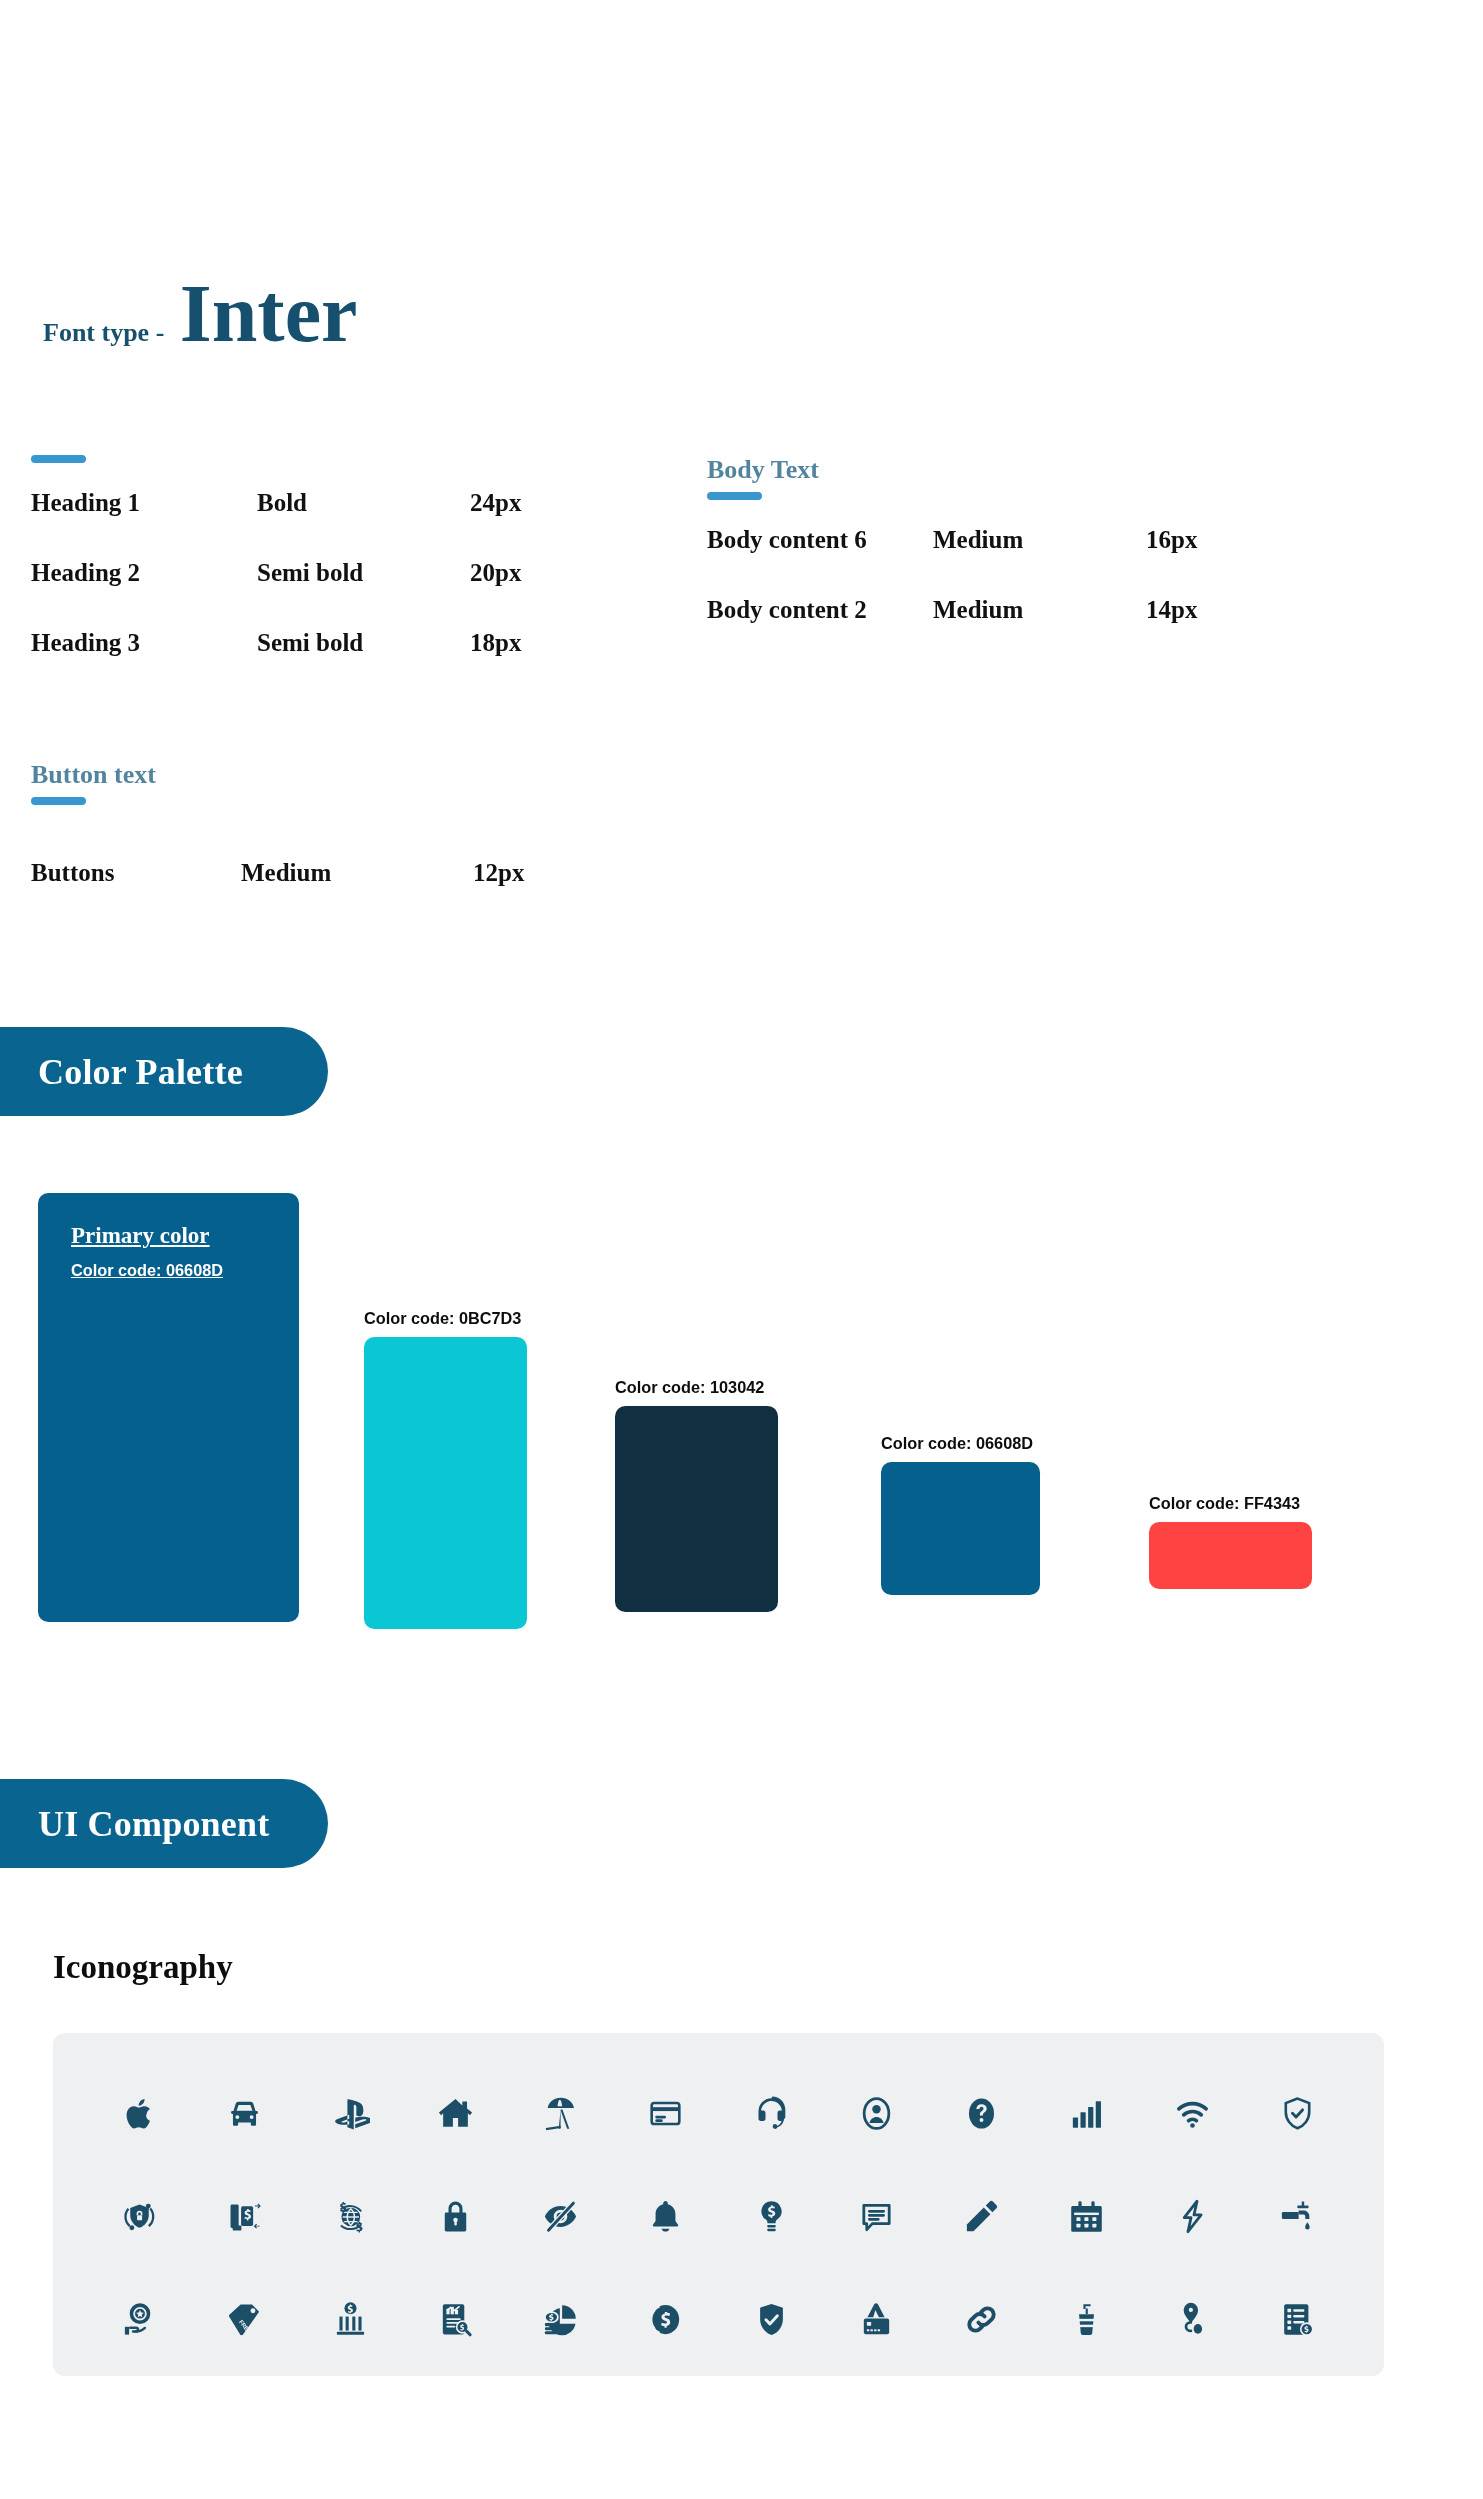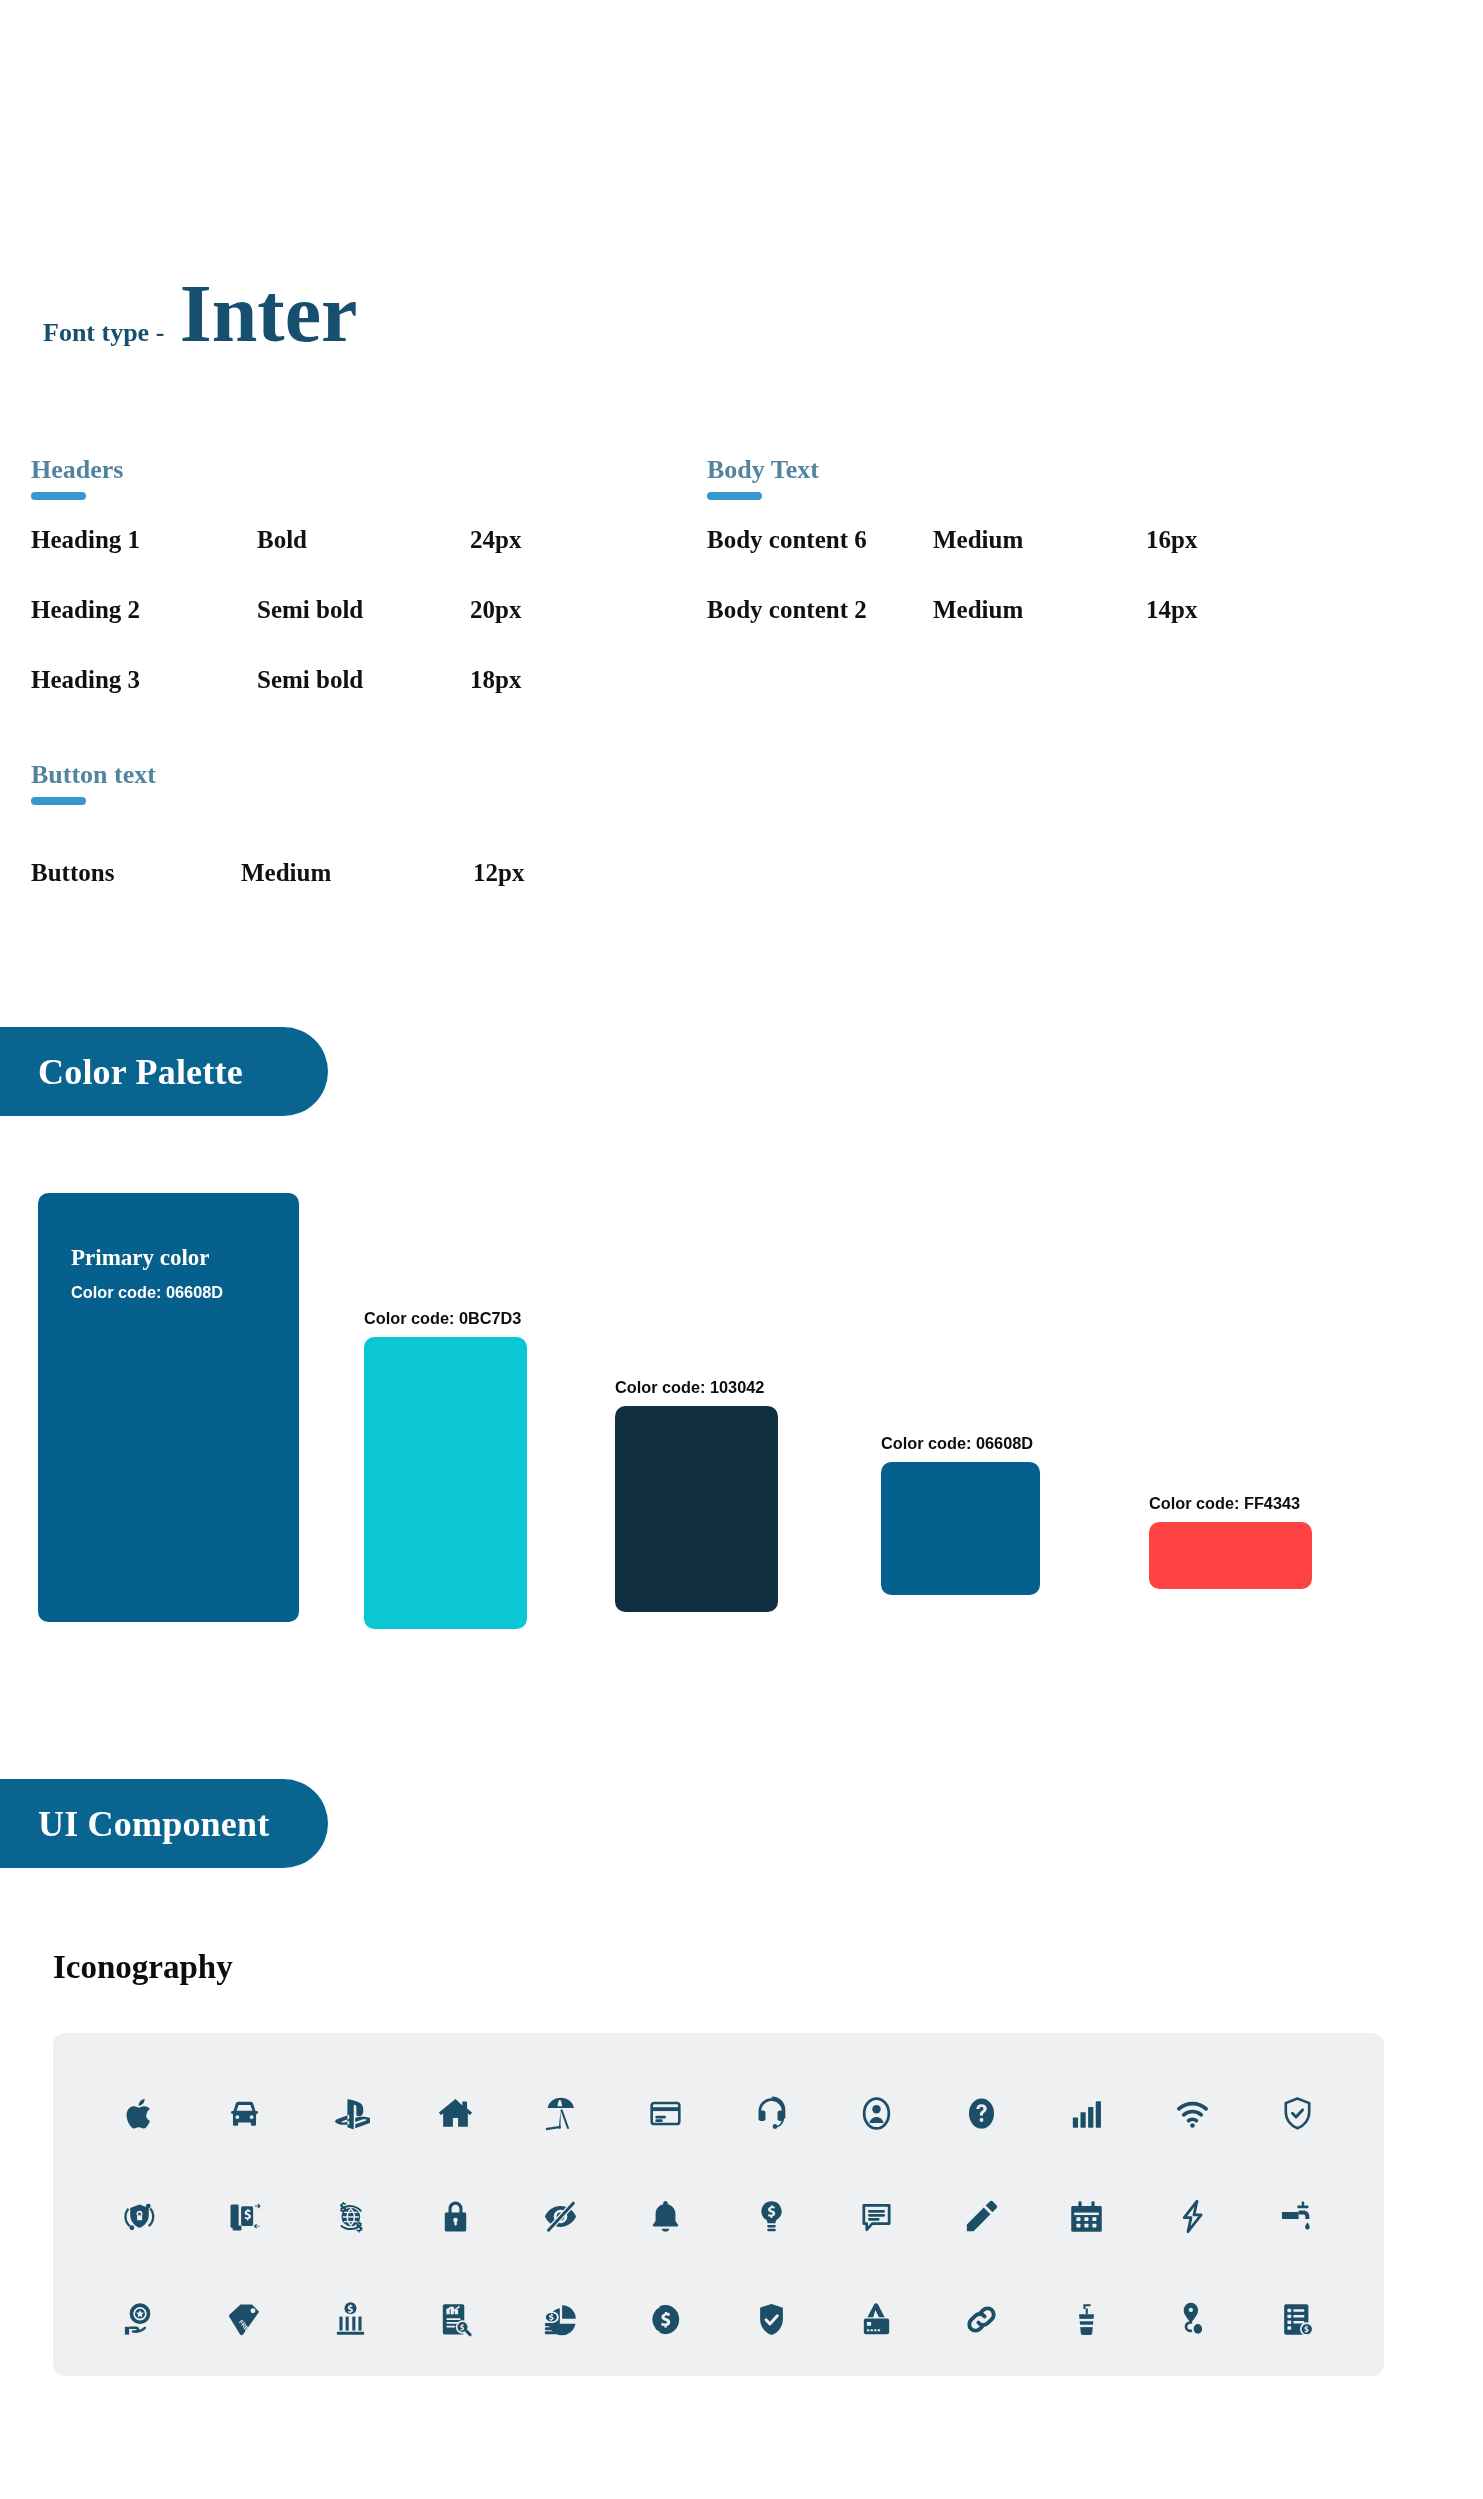--- a/index.html
+++ b/index.html
@@ -104,22 +104,23 @@
     font-family: "Liberation Sans", sans-serif;
     font-weight: 700;
     font-size: 16.3px;
     color: #0d0d0d;
     margin-bottom: 8.6px;
     white-space: nowrap;
   }
   .swatch-inner {
     position: absolute;
     left: 33px;
-    top: 52px;
+    top: 30px;
     color: #ffffff;
+    text-decoration: underline;
   }
   .swatch-inner .t {
     font-family: "Liberation Serif", serif;
     font-weight: 700;
     font-size: 23px;
     margin-bottom: 12px;
     white-space: nowrap;
   }
   .swatch-inner .c {
     font-family: "Liberation Sans", sans-serif;
@@ -166,21 +167,20 @@
 
 <div class="page">
 
 
   <div class="fonttype-row">
     <span class="fonttype-label" style="color: rgb(23, 80, 110);">Font type -</span>
     <span class="fonttype-value" style="color: rgb(23, 80, 110);">Inter</span>
   </div>
 
   <div class="typo-group" id="group-headers">
-    <div class="group-title" style="color: rgb(83, 132, 158);">Headers</div>
     <div class="group-underline" style="background: rgb(56, 151, 206);"></div>
 
     <div class="typo-row">
       <span class="c-name">Heading 1</span>
       <span class="c-weight">Bold</span>
       <span class="c-size">24px</span>
     </div>
     <div class="typo-row">
       <span class="c-name">Heading 2</span>
       <span class="c-weight">Semi bold</span>

